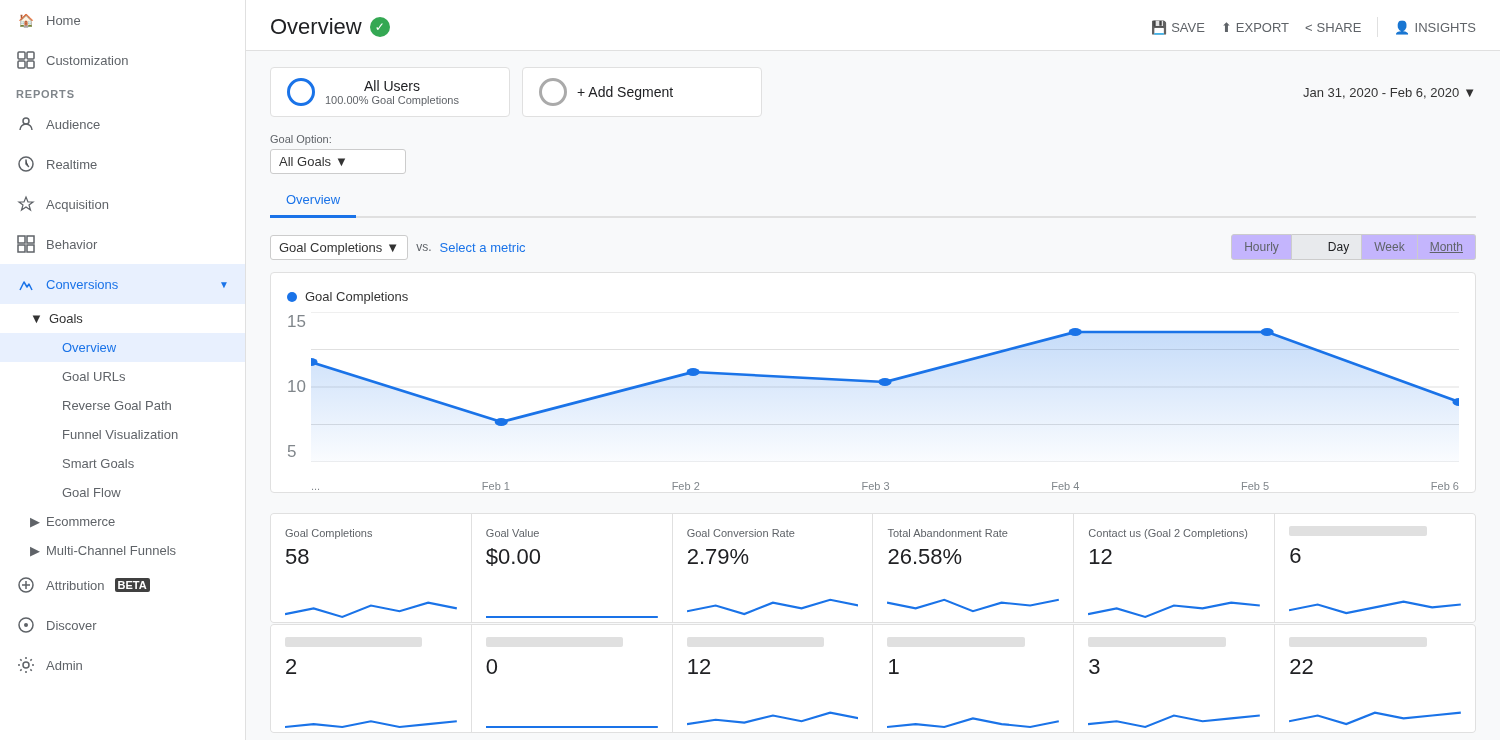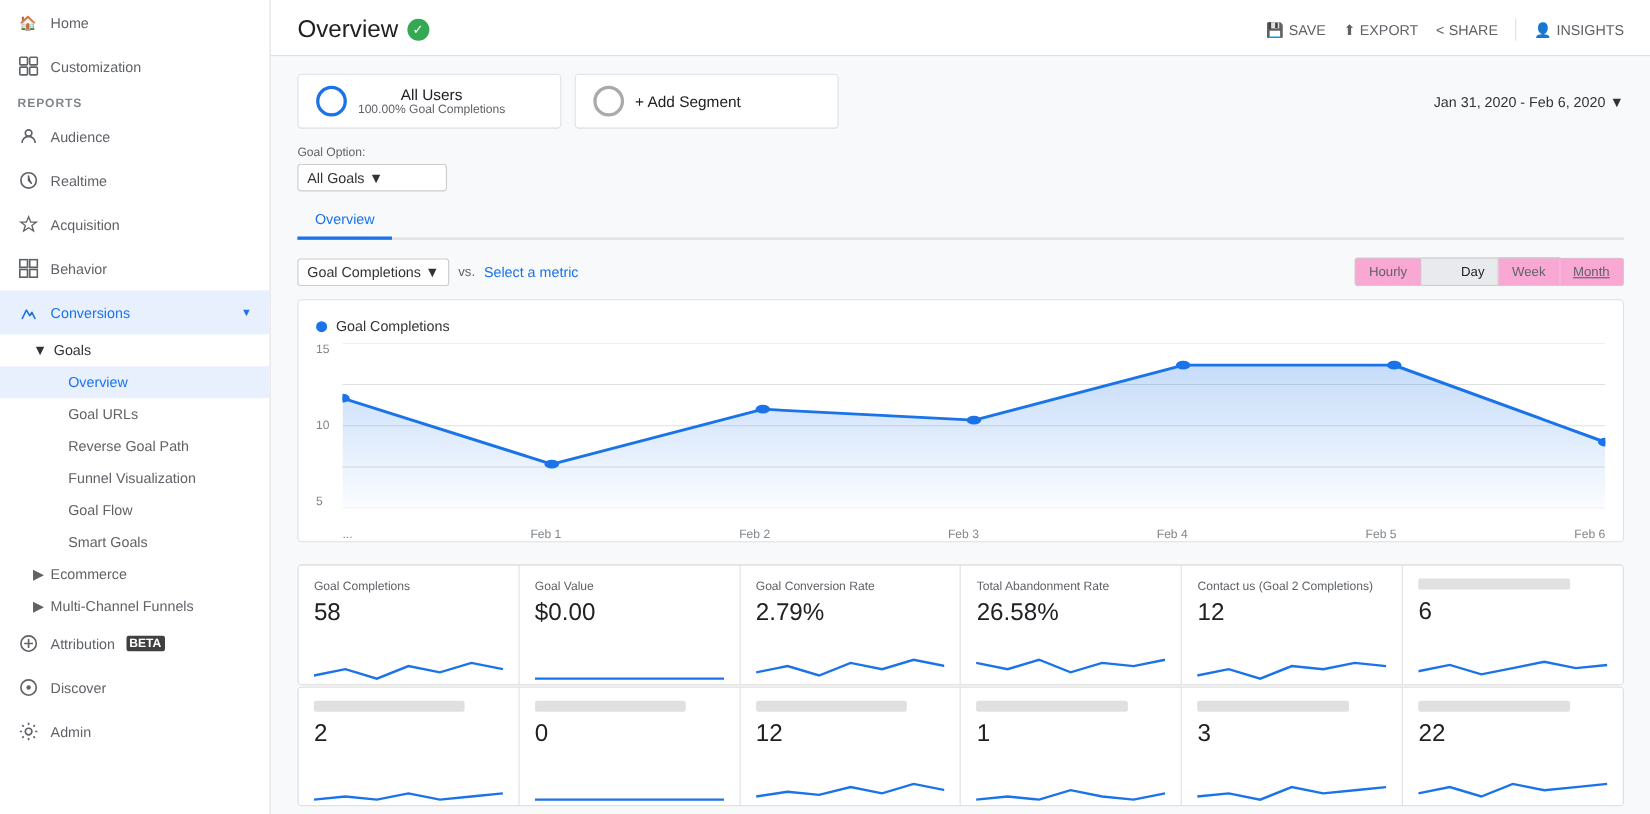--- a/index.html
+++ b/index.html
@@ -195,21 +195,21 @@
       font-size: 13px;
       background: #fff;
       cursor: pointer;
     }
     .vs-label { margin: 0 8px; color: #5f6368; font-size: 12px; }
     .select-metric { color: #1a73e8; font-size: 13px; cursor: pointer; }
     .time-buttons { margin-left: auto; display: flex; gap: 0; }
     .time-btn {
       padding: 5px 12px;
       border: 1px solid #ccc;
-      background: #f9a8d4;
+      background: #c4b5fd;
       font-size: 12px;
       cursor: pointer;
       color: #5f6368;
     }
     .time-btn:first-child { border-radius: 3px 0 0 3px; }
     .time-btn:last-child { border-radius: 0 3px 3px 0; text-decoration: underline; }
     .time-btn + .time-btn { border-left: none; }
     .time-btn.active { background: #e8eaed; color: #202124; font-weight: 500; padding-left: 36px; }
 
     
@@ -233,21 +233,21 @@
     .legend-dot { width: 10px; height: 10px; border-radius: 50%; background: #1a73e8; flex-shrink: 0; }
     .chart-area { position: relative; height: 180px; padding: 0 16px; }
     .chart-y-labels {
       position: absolute;
       left: 16px;
       top: 0;
       bottom: 30px;
       display: flex;
       flex-direction: column;
       justify-content: space-between;
-      font-size: 11px;
+      font-size: 17px;
       color: #80868b;
     }
     .chart-x-labels {
       position: absolute;
       bottom: 0;
       left: 40px;
       right: 16px;
       display: flex;
       justify-content: space-between;
       font-size: 11px;
@@ -404,24 +404,24 @@
   <div class="sidebar-sub-submenu-item">
     <span>Goal URLs</span>
   </div>
   <div class="sidebar-sub-submenu-item">
     <span>Reverse Goal Path</span>
   </div>
   <div class="sidebar-sub-submenu-item">
     <span>Funnel Visualization</span>
   </div>
   <div class="sidebar-sub-submenu-item">
+    <span>Smart Goals</span>
+  </div>
+  <div class="sidebar-sub-submenu-item">
     <span>Goal Flow</span>
-  </div>
-  <div class="sidebar-sub-submenu-item">
-    <span>Smart Goals</span>
   </div>
 
   <div class="sidebar-category">
     <span>▶</span>
     <span>Ecommerce</span>
   </div>
 
   <div class="sidebar-category">
     <span>▶</span>
     <span>Multi-Channel Funnels</span>

